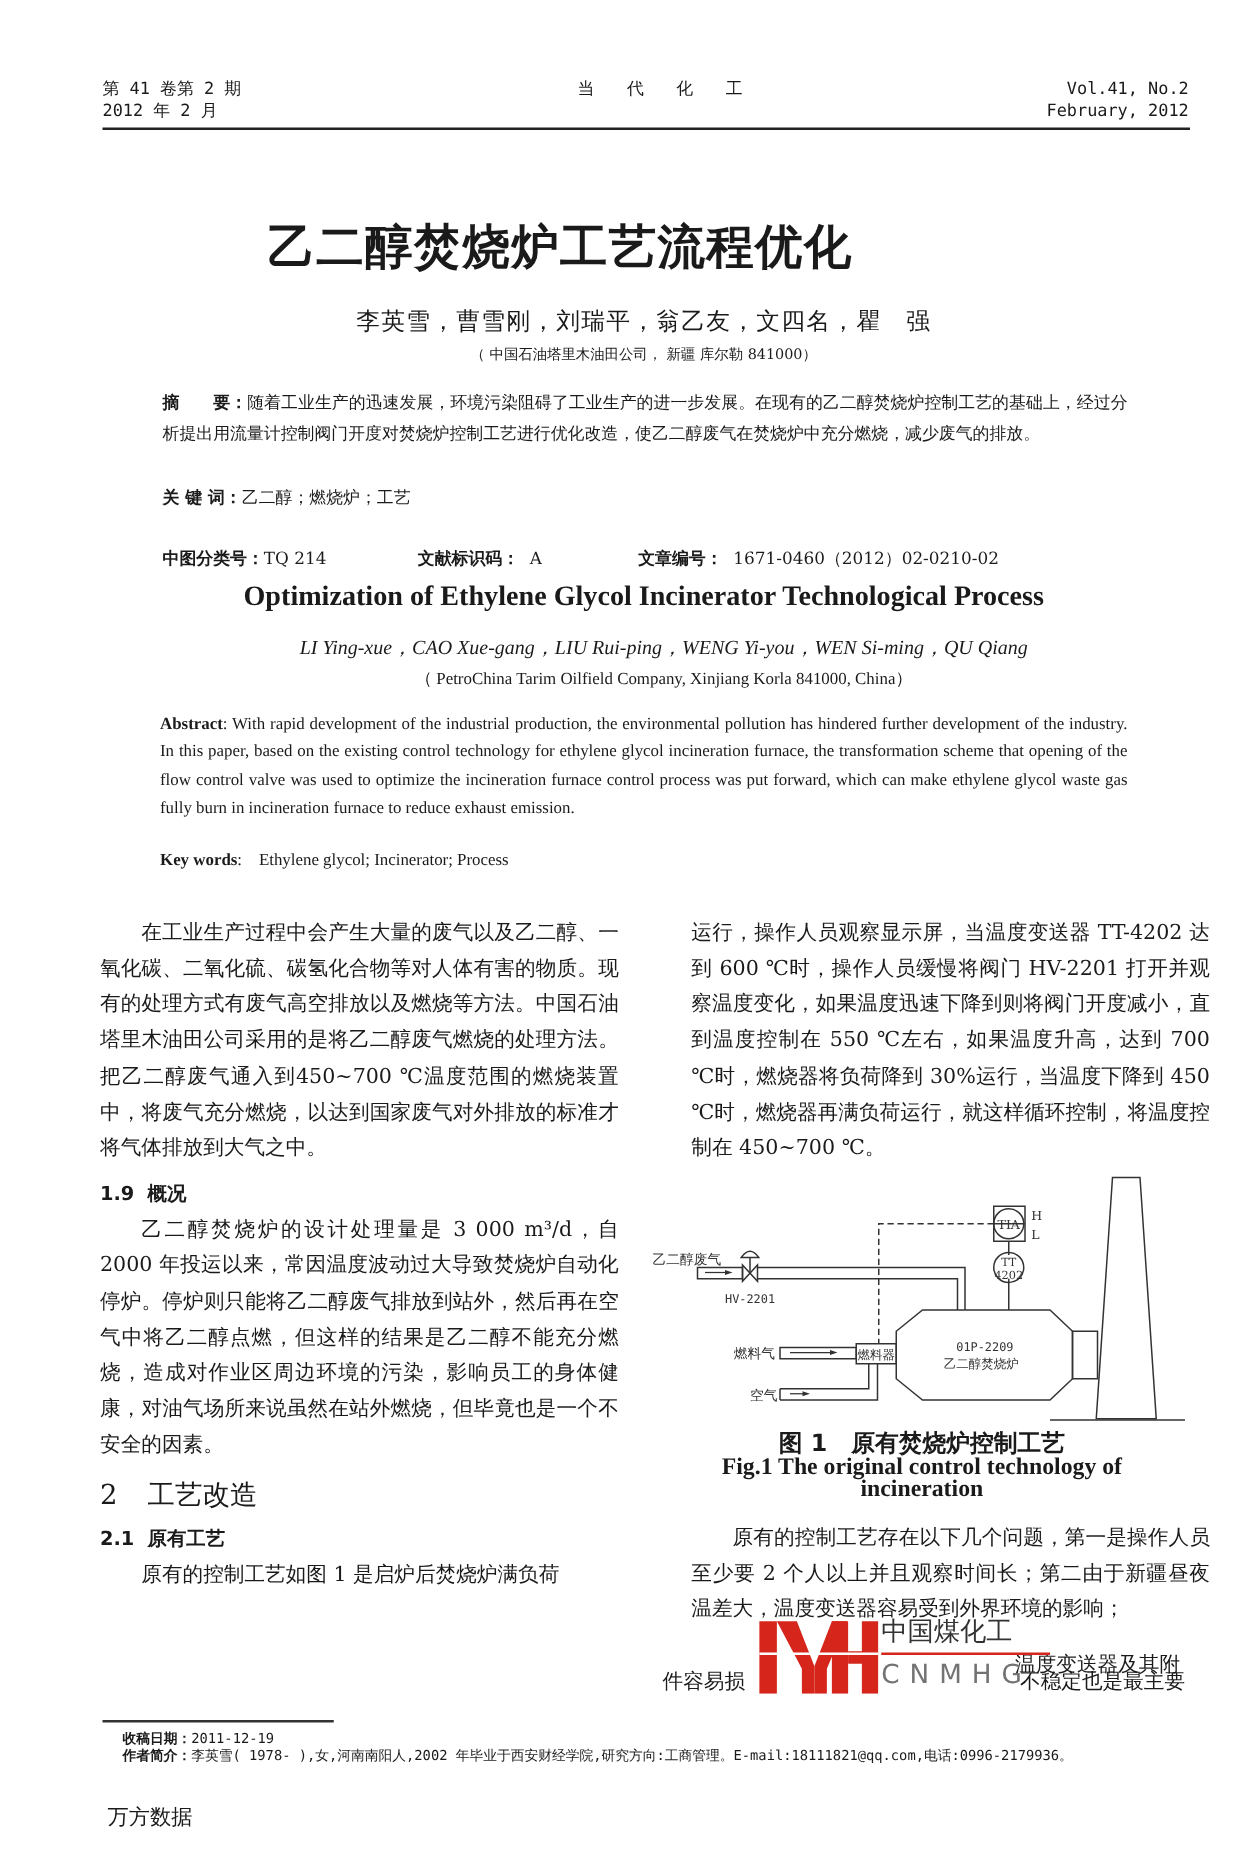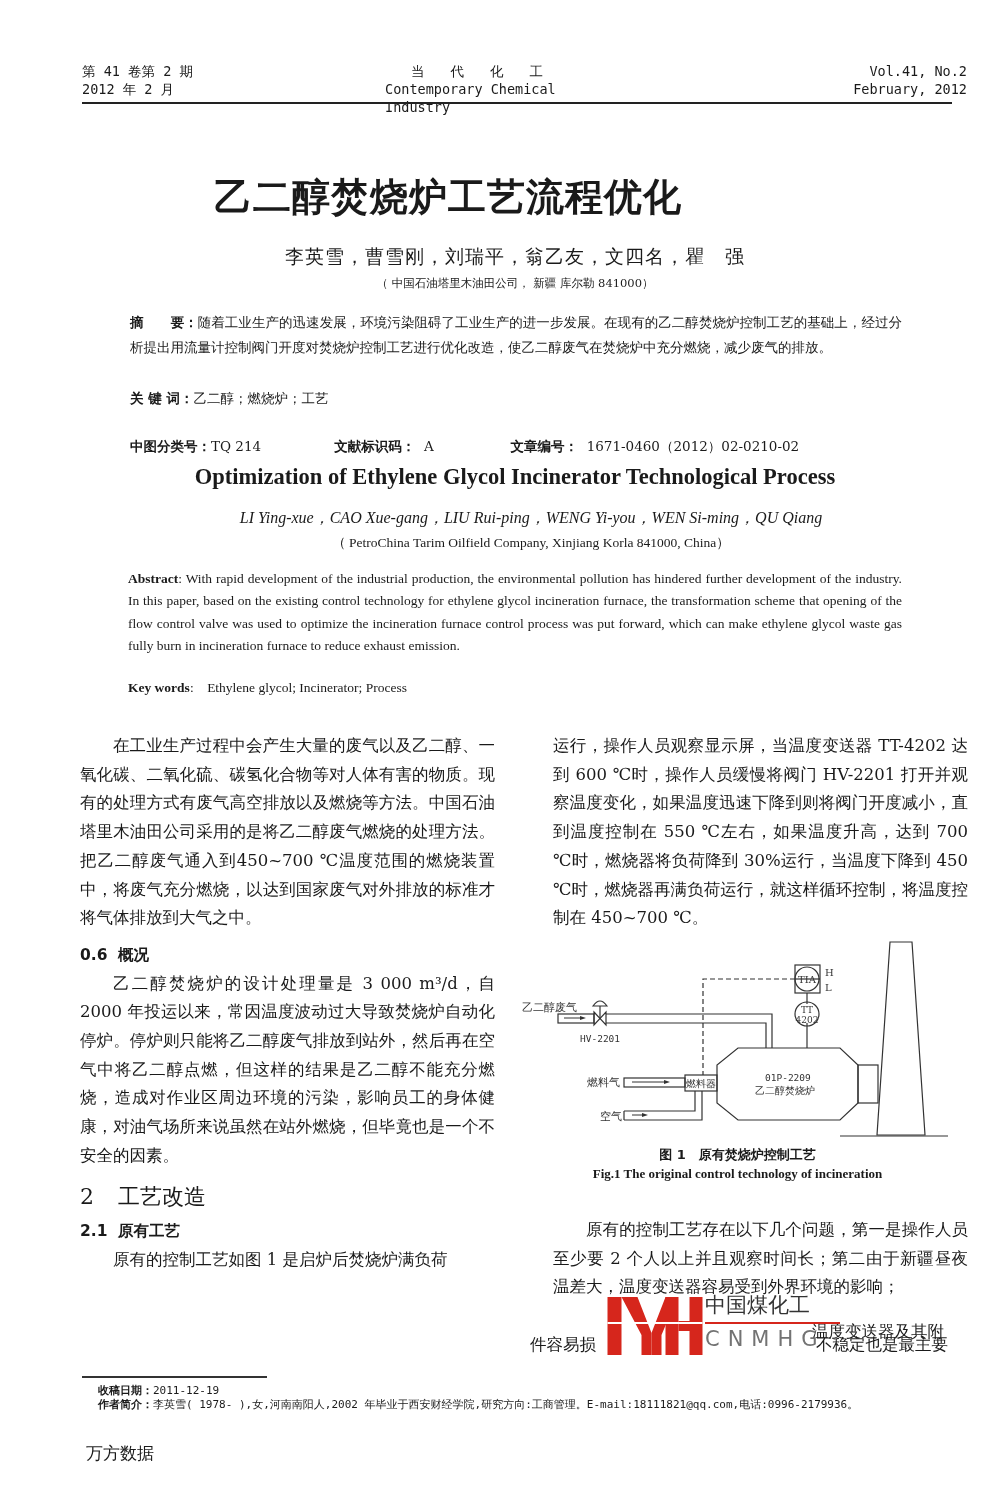--- a/index.html
+++ b/index.html
@@ -5,23 +5,23 @@
   html, body { margin:0; padding:0; background:#ffffff; }
   body { width:1005px; height:1487px; position:relative; overflow:hidden; color:#1a1a1a;
          font-family:"DejaVu Serif", "Liberation Serif", serif; }
   .abs { position:absolute; }
   .mono { font-family:"DejaVu Sans Mono","Liberation Mono", monospace; }
   .sans { font-family:"DejaVu Sans","Liberation Sans", sans-serif; }
   .serif { font-family:"Liberation Serif","DejaVu Serif", serif; }
 
   
   .hdr-left { left:82px; top:62px; font-size:13.5px; line-height:18px; }
-  .hdr-center { left:385px; top:62px; width:235px; text-align:left; font-size:13.5px; line-height:18px; }
+  .hdr-center { left:385px; top:62px; width:235px; text-align:right; font-size:13.5px; line-height:18px; }
   .hdr-center .cn { letter-spacing:26px; padding-left:26px; }
-  .hdr-right { right:38px; top:62px; text-align:right; font-size:13.5px; line-height:18px; }
+  .hdr-right { right:54px; top:62px; text-align:right; font-size:13.5px; line-height:18px; }
   .hdr-rule { left:82px; top:102px; width:870px; height:2px; background:#222; }
 
   .title-cn { left:0; top:172px; width:896px; text-align:center; font-size:38px; font-weight:bold; letter-spacing:1px; }
   .authors-cn { left:0; top:244px; width:1030px; text-align:center; font-size:19px; letter-spacing:1px; }
   .affil-cn { left:0; top:276px; width:1030px; text-align:center; font-size:11.5px; }
 
   .abs-block { left:130px; width:772px; font-size:13.5px; line-height:25px; text-align:justify; }
   .abs-block .lbl { font-weight:bold; }
   .meta-row { left:130px; top:414px; font-size:13.5px; }
   .meta-row span { display:inline-block; }
@@ -34,21 +34,21 @@
   .kw-en { left:128px; top:680px; font-size:13.5px; }
 
   .col { width:415px; font-size:16.5px; line-height:28.7px; text-align:justify; }
   .col p { margin:0; text-indent:2em; }
   .col-left { left:80px; }
   .col-right { left:553px; }
   .sec-h { font-size:22px; }
   .sub-h { font-size:15.5px; font-weight:bold; }
   .sec-h .num, .sub-h .num { display:inline-block; width:38px; }
 
-  .fig-caption { left:530px; top:1146px; width:415px; text-align:center; font-size:13px; font-weight:bold; line-height:18.5px; }
+  .fig-caption { left:530px; top:1146px; width:415px; text-align:center; font-size:19px; font-weight:bold; line-height:18.5px; }
 
   .foot-rule { left:82px; top:1376px; width:185px; height:1.5px; background:#333; }
   .footnote { left:98px; top:1384px; font-size:11px; line-height:14px; }
   .footnote .lbl { font-weight:bold; }
   .wanfang { left:86px; top:1442px; font-size:17px; }
 
   .watermark { left:605px; top:1295px; width:345px; height:60px; }
   .wm-logo { left:0; top:0; width:100px; height:60px; }
   .wm-cn { left:100px; top:-4px; font-size:21px; color:#333; }
   .wm-line { left:100px; top:27px; width:135px; height:2px; background:#d6261c; }
@@ -56,21 +56,20 @@
 </style>
 </head>
 <body>
 
 <div class="abs hdr-left mono">
   <div>第 41 卷第 2 期</div>
   <div>2012 年 2 月</div>
 </div>
 <div class="abs hdr-center mono">
   <div class="cn">当代化工</div>
-  <div>Contemporary Chemical Industry</div>
 </div>
 <div class="abs hdr-right mono">
   <div>Vol.41, No.2</div>
   <div>February, 2012</div>
 </div>
 <div class="abs hdr-rule"></div>
 
 <div class="abs title-cn sans">乙二醇焚烧炉工艺流程优化</div>
 <div class="abs authors-cn">李英雪，曹雪刚，刘瑞平，翁乙友，文四名，瞿　强</div>
 <div class="abs affil-cn">（ 中国石油塔里木油田公司， 新疆 库尔勒 841000）</div>
@@ -93,21 +92,21 @@
 <div class="abs abstract-en serif">
   <b>Abstract</b><span>: With rapid development of the industrial production, the environmental pollution has hindered further development of the industry. In this paper, based on the existing control technology for ethylene glycol incineration furnace, the transformation scheme that opening of the flow control valve was used to optimize the incineration furnace control process was put forward, which can make ethylene glycol waste gas fully burn in incineration furnace to reduce exhaust emission.</span>
 </div>
 <div class="abs kw-en serif">
   <b>Key words</b><span style="white-space:pre;">:    Ethylene glycol; Incinerator; Process</span>
 </div>
 
 <div class="abs col col-left" style="top:732px;">
   <p>在工业生产过程中会产生大量的废气以及乙二醇、一氧化碳、二氧化硫、碳氢化合物等对人体有害的物质。现有的处理方式有废气高空排放以及燃烧等方法。中国石油塔里木油田公司采用的是将乙二醇废气燃烧的处理方法。把乙二醇废气通入到450~700 ℃温度范围的燃烧装置中，将废气充分燃烧，以达到国家废气对外排放的标准才将气体排放到大气之中。</p>
   <div class="sub-h sans" style="margin-top:8px;">
-    <span class="num">0.6</span><span>概况</span>
+    <span class="num">1.9</span><span>概况</span>
   </div>
   <p>乙二醇焚烧炉的设计处理量是 3 000 m³/d，自2000 年投运以来，常因温度波动过大导致焚烧炉自动化停炉。停炉则只能将乙二醇废气排放到站外，然后再在空气中将乙二醇点燃，但这样的结果是乙二醇不能充分燃烧，造成对作业区周边环境的污染，影响员工的身体健康，对油气场所来说虽然在站外燃烧，但毕竟也是一个不安全的因素。</p>
   <div class="sec-h" style="margin-top:12px;">
     <span class="num">2</span><span>工艺改造</span>
   </div>
   <div class="sub-h sans" style="margin-top:6px;">
     <span class="num">2.1</span><span>原有工艺</span>
   </div>
   <p>原有的控制工艺如图 1 是启炉后焚烧炉满负荷</p>
 </div>

